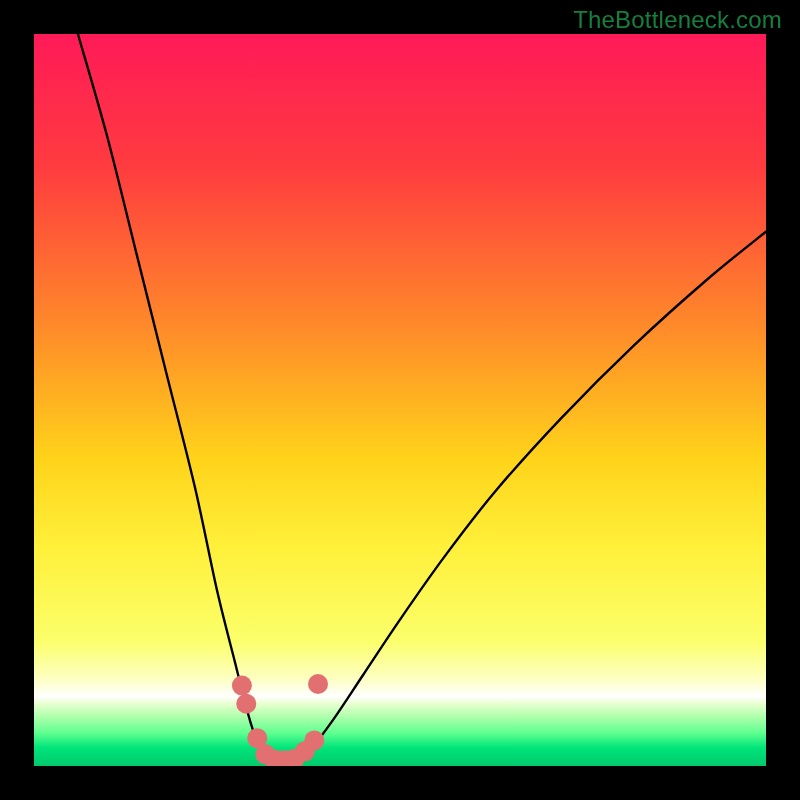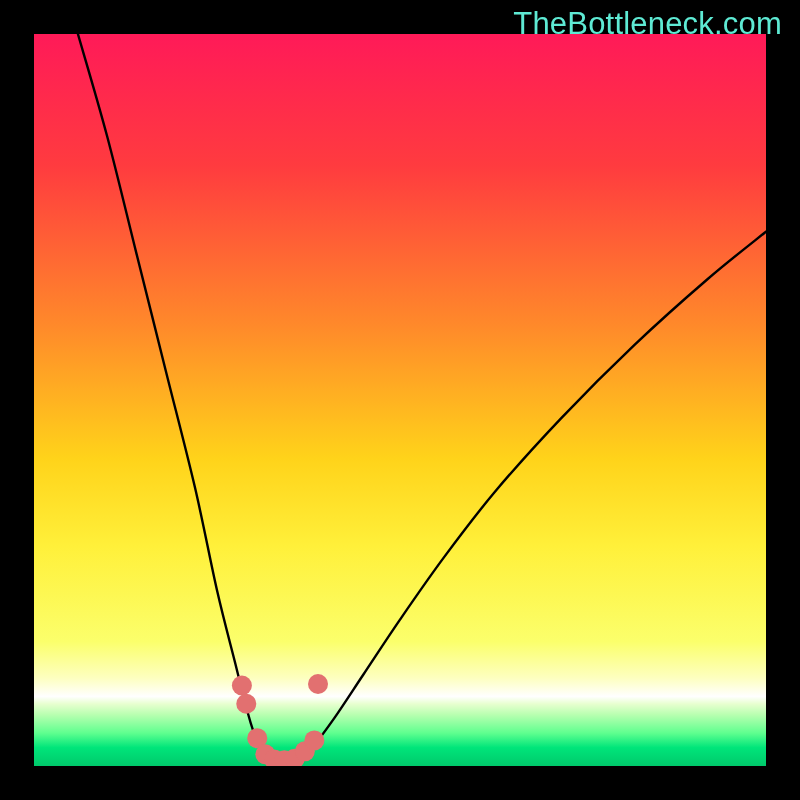--- a/index.html
+++ b/index.html
@@ -24,22 +24,22 @@
     top: 34px;
     left: 34px;
     width: 732px;
     height: 732px;
     overflow: hidden;
   }
   .watermark {
     position: absolute;
     top: 6px;
     right: 18px;
-    color: #5eead4;
-    font-size: 31px;
+    color: #15803d;
+    font-size: 24px;
     font-weight: 500;
     font-family: Arial, Helvetica, sans-serif;
     letter-spacing: 0.2px;
   }
   svg { display: block; }
 </style>
 </head>
 <body>
 
 <div class="frame">

